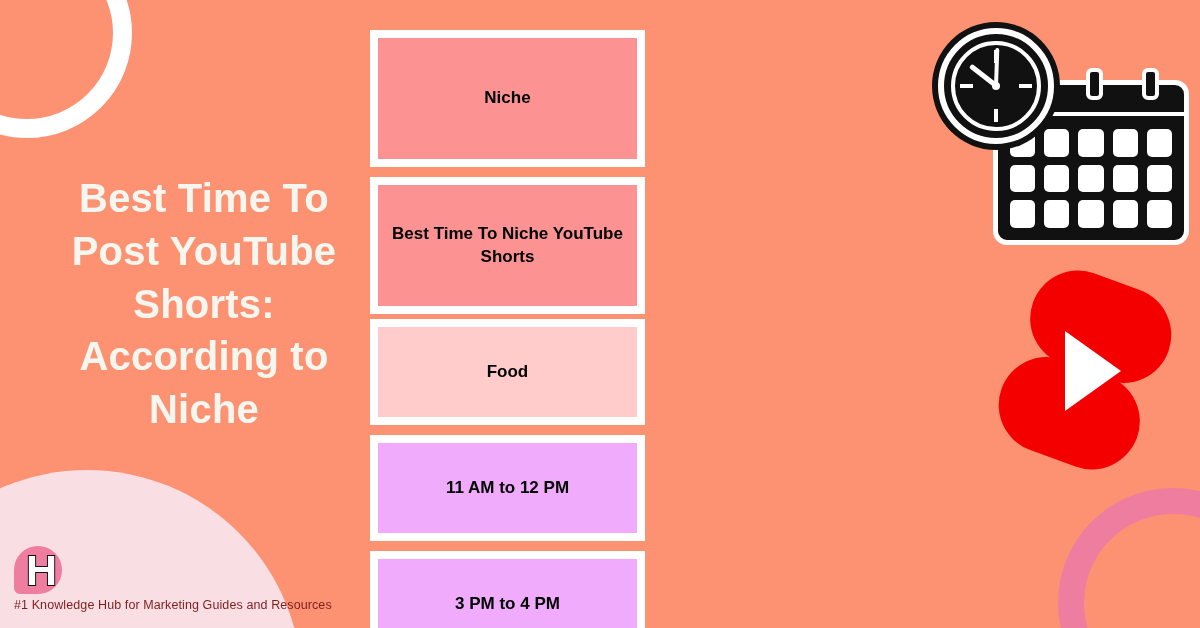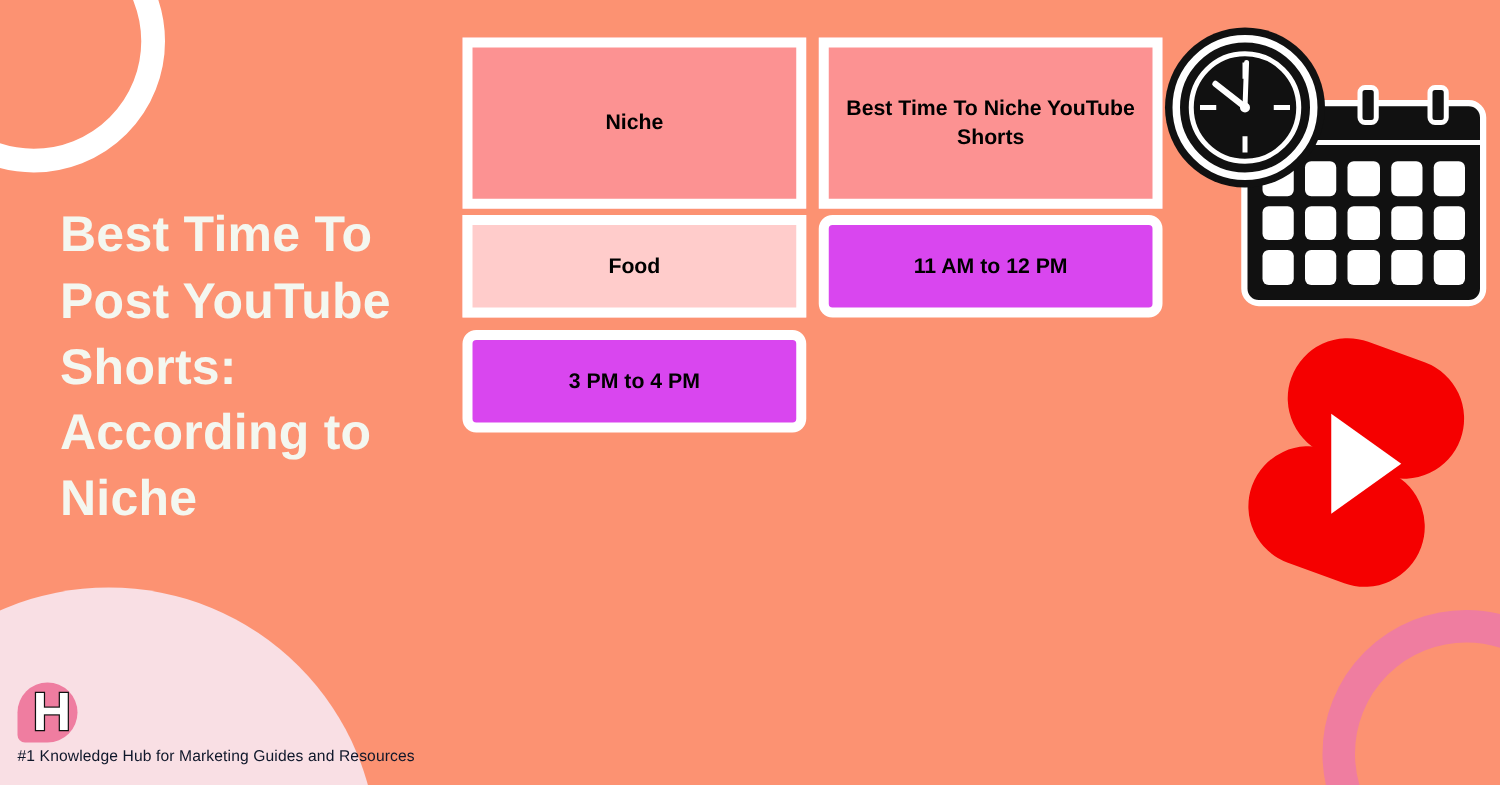--- a/index.html
+++ b/index.html
@@ -55,24 +55,24 @@
     height: 230px;
     border-radius: 50%;
     border: 26px solid #ef7da0;
     z-index: 1;
   }
 
   
   .title-block {
     position: absolute;
     left: 48px;
-    top: 162px;
+    top: 172px;
     width: 312px;
     z-index: 5;
-    text-align: left;
+    text-align: center;
   }
 
   .title-text {
     font-size: 40px;
     line-height: 1.32;
     font-weight: bold;
     color: #f4f7f0;
     letter-spacing: 0.2px;
   }
 
@@ -84,20 +84,21 @@
     width: 560px;
     z-index: 6;
     display: flex;
     flex-direction: column;
     gap: 5px;
   }
 
   .t-row {
     display: flex;
     gap: 10px;
+    flex-direction: column;
   }
 
   .t-cell {
     border: 8px solid #ffffff;
     display: flex;
     align-items: center;
     justify-content: center;
     text-align: center;
     color: #000000;
     font-weight: bold;
@@ -108,26 +109,26 @@
   .t-cell.col-right { width: 275px; }
 
   .t-row.header .t-cell {
     height: 137px;
     background: #fc9292;
     font-size: 17px;
     line-height: 1.35;
   }
 
   .t-row.body .t-cell {
-    height: 82px;
+    height: 106px;
     font-size: 17px;
   }
 
   .t-row.body .col-left  { background: #ffcccb; }
-  .t-row.body .col-right { background: #d946ef; border-radius: 11px; }
+  .t-row.body .col-right { background: #f0abfc; }
 
   
   .icon-group {
     position: absolute;
     left: 938px;
     top: 28px;
     width: 262px;
     height: 232px;
     z-index: 4;
   }
@@ -296,21 +297,21 @@
     font-weight: bold;
     color: #111111;
     line-height: 1;
     letter-spacing: -1.6px;
     margin-left: -3px;
   }
 
   .logo-tagline {
     margin-top: 6px;
     font-size: 12.5px;
-    color: #0f172a;
+    color: #7f1d1d;
     letter-spacing: 0.1px;
     white-space: nowrap;
   }
 </style>
 </head>
 <body>
 
 <div id="canvas">
 
   <div class="deco-ring-tl"></div>

